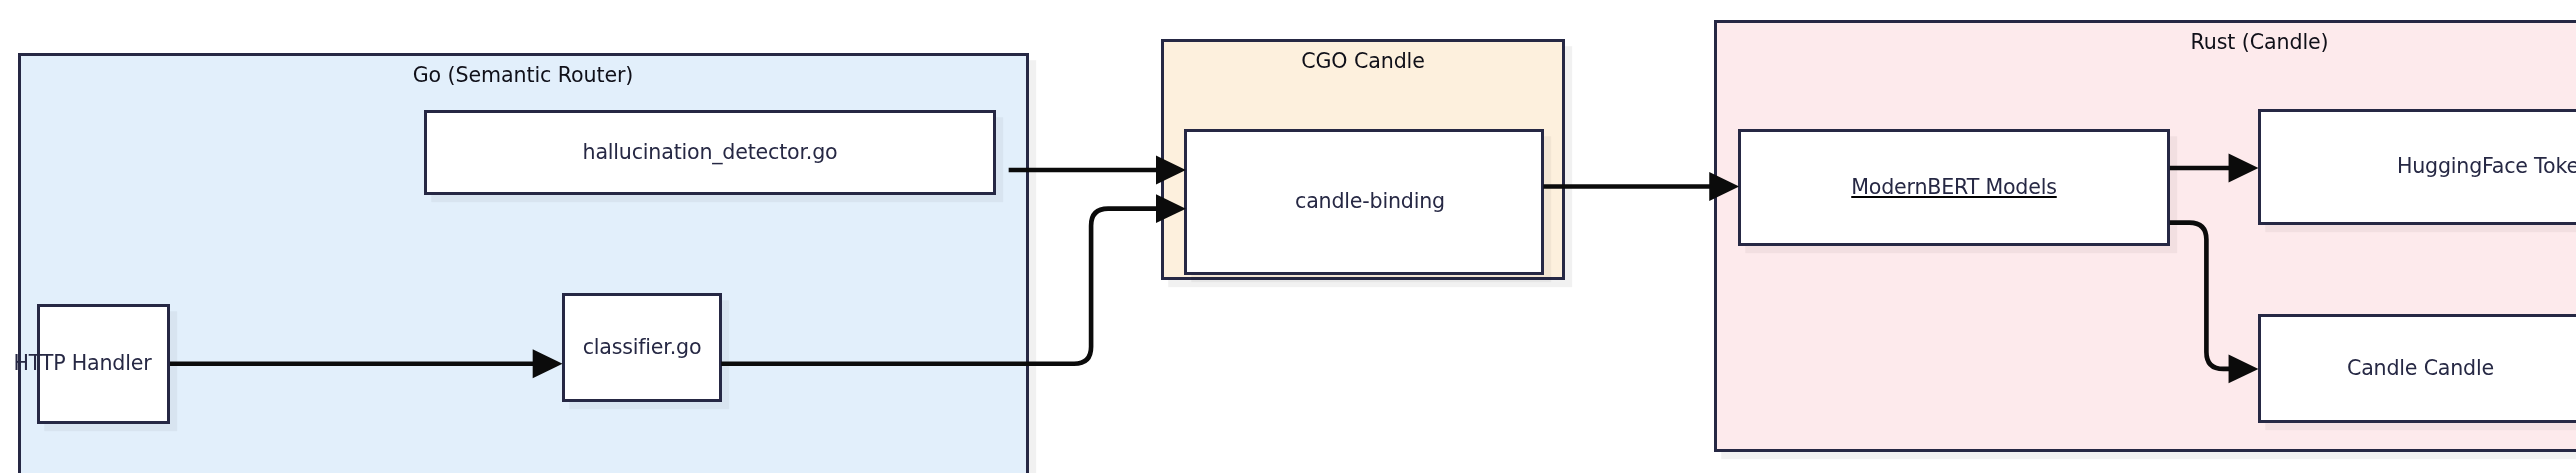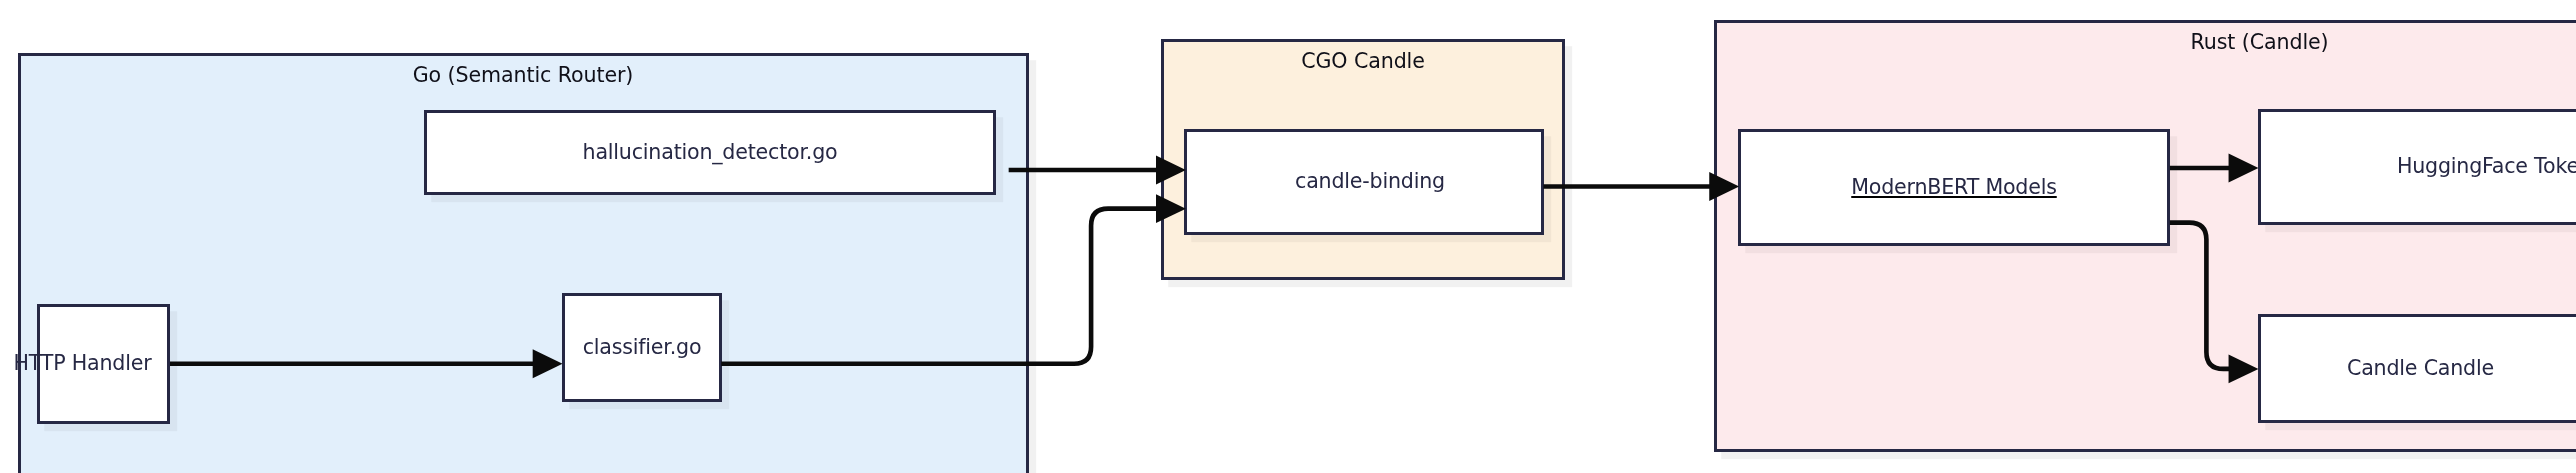--- a/index.html
+++ b/index.html
@@ -59,21 +59,21 @@
     line-height: 1.15;
     color: #262844;
     white-space: nowrap;
     letter-spacing: -0.2px;
     padding: 0 15.5px;
   }
 
   #n-http      { left: 37px;   top: 304px; width: 133px;  height: 120px; justify-content: flex-end; }
   #n-hall      { left: 424px;  top: 110px; width: 572px; height: 85px; }
   #n-class     { left: 562px; top: 293px; width: 160px;  height: 109px; text-align: center; }
-  #n-candle    { left: 1184px; top: 129px; width: 360px;  height: 106px; padding-left: 12px; }
+  #n-candle    { left: 1184px; top: 129px; width: 360px;  height: 146px; padding-left: 12px; }
   #n-modern    { left: 1738px; top: 129px; width: 432px;  height: 117px; text-decoration: underline; }
   #n-hf        { left: 2258px; top: 109px; width: 520px; height: 116px; }
   #n-tensors   { left: 2258px; top: 314px; width: 325px;  height: 109px; }
 
   
   #edges {
     position: absolute;
     left: 0;
     top: 0;
     width: 2822px;

